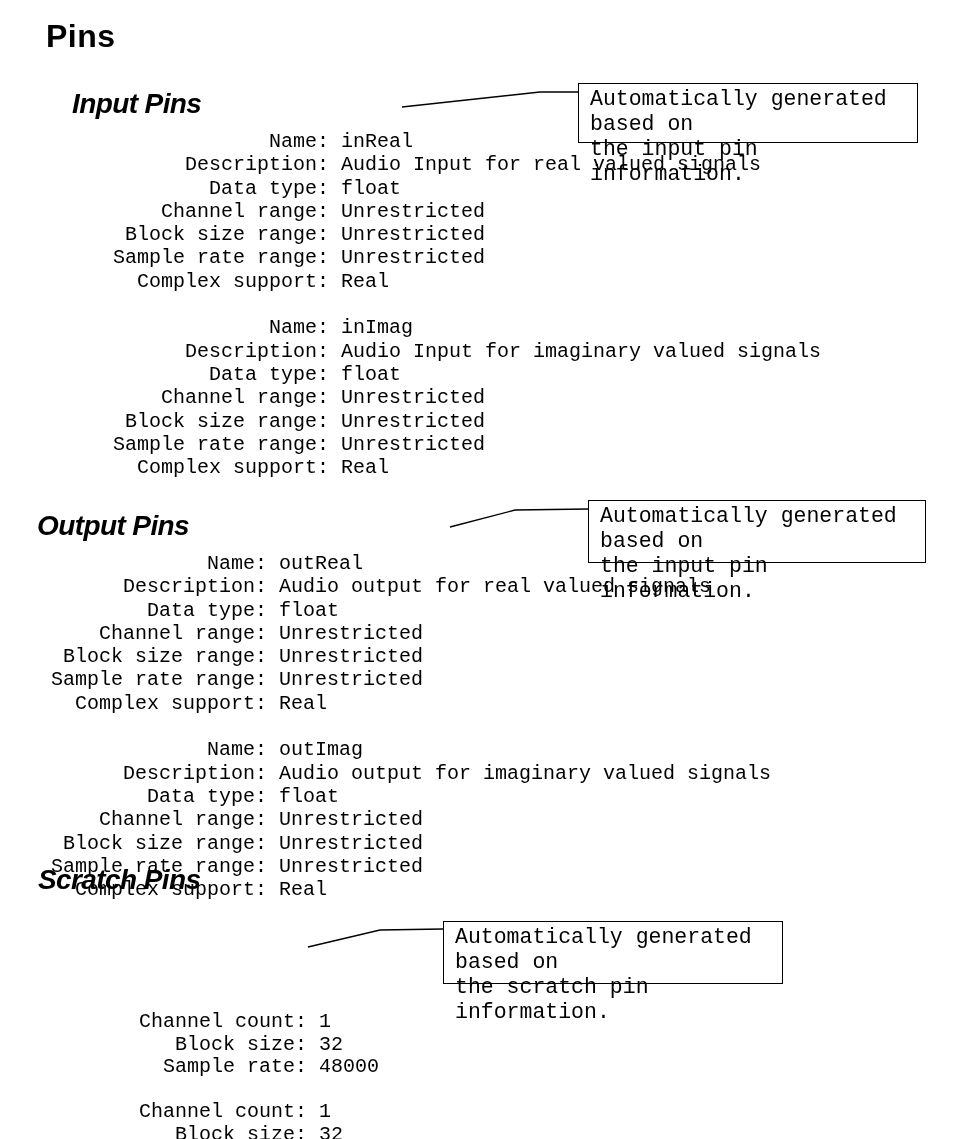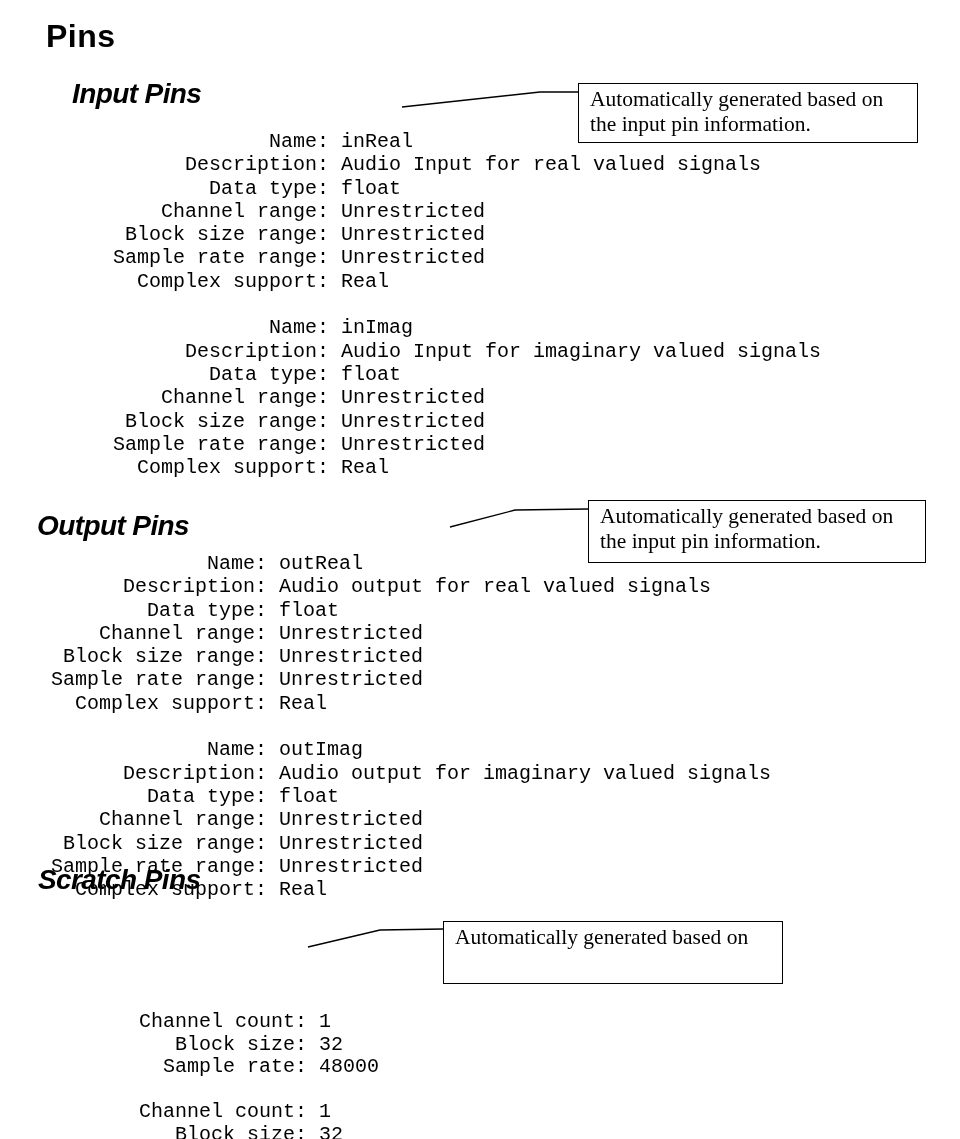--- a/index.html
+++ b/index.html
@@ -11,33 +11,33 @@
   .page-title{
     font-family:"Liberation Sans",sans-serif;
     font-weight:bold;font-size:32px;line-height:1;margin:8px;
     left:38px;top:12px;letter-spacing:0.5px;
   }
   .subheading{
     font-family:"Liberation Sans",sans-serif;
     font-weight:bold;font-style:italic;font-size:28px;line-height:1;margin:0;
     letter-spacing:-0.6px;
   }
-  #h-input{left:72px;top:80px;}
+  #h-input{left:72px;top:90px;}
   #h-output{left:37px;top:495px;margin-top:17px;}
   #h-scratch{left:38px;top:866px;}
   pre.mono{
     font-family:Liberation Mono, monospace;
     font-size:20px;line-height:23.3px;margin:0;white-space:pre;
   }
   #pre-input{left:113px;top:130px;}
   #pre-output{left:51px;top:552px;}
   #pre-scratch{left:123px;top:1011px;line-height:22.5px;margin-left:16px;}
   .callout{
     border:1.5px solid #000;background:#fff;box-sizing:border-box;
-    font-family:Liberation Serif, serif;font-size:21.5px;line-height:25px;
+    font-family:Liberation Mono, monospace;font-size:21.5px;line-height:25px;
     padding:3px 6px 8px 11px;
   }
   .callout span{display:block;}
   #co-input{left:578px;top:83px;width:340px;height:60px;}
   #co-output{left:588px;top:500px;width:338px;height:63px;}
   #co-scratch{left:443px;top:921px;width:340px;height:63px;}
   svg.overlay{left:0;top:0;width:960px;height:1139px;pointer-events:none;}
 </style>
 </head>
 <body>
@@ -90,20 +90,21 @@
       Description: Audio output for imaginary valued signals
         Data type: float
     Channel range: Unrestricted
  Block size range: Unrestricted
 Sample rate range: Unrestricted
   Complex support: Real</pre>
 
   <h2 class="abs subheading" id="h-scratch">Scratch Pins</h2>
   <div class="abs callout" id="co-scratch">
     <span>Automatically generated based on</span>
+    <span>the scratch pin information.</span>
   </div>
   <pre class="abs mono" id="pre-scratch">Channel count: 1
    Block size: 32
   Sample rate: 48000
 
 Channel count: 1
    Block size: 32
   Sample rate: 48000</pre>
 
 </div>

